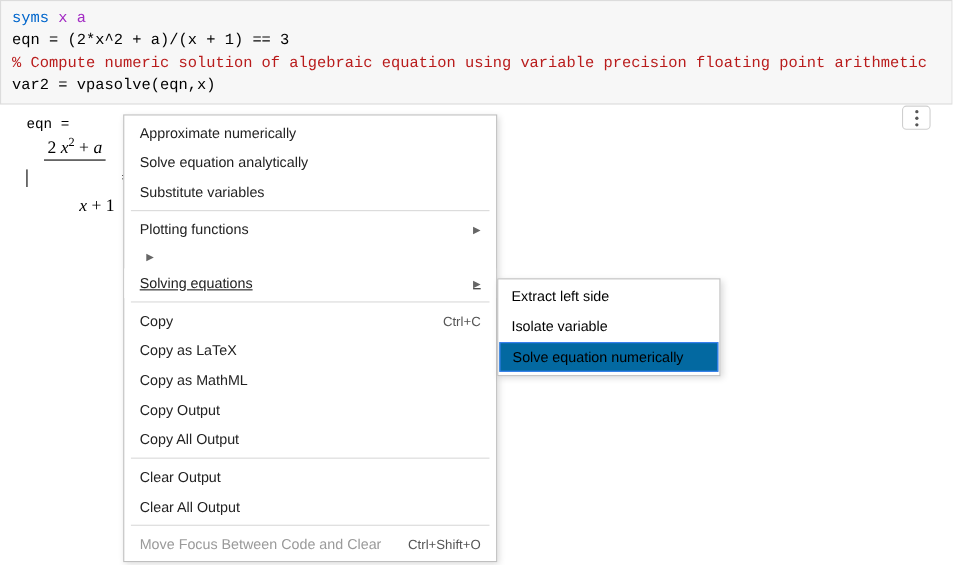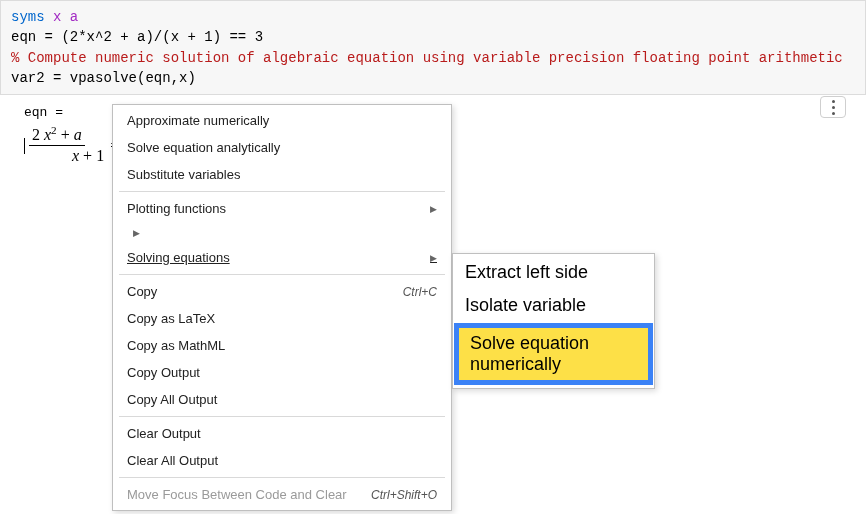--- a/index.html
+++ b/index.html
@@ -39,23 +39,24 @@
       margin-top: 6px;
       margin-left: 0px;
       font-family: "Times New Roman", serif;
       font-size: 16px;
       display: flex;
       align-items: center;
     }
     .frac {
       display: inline-flex;
       flex-direction: column;
-      align-items: flex-start;
+      align-items: center;
       vertical-align: middle;
       margin: 0 3px;
+      gap: 32px;
     }
     .frac .num {
       border-bottom: 1px solid #000;
       padding: 0 3px 1px 3px;
     }
     .frac .den {
       padding: 1px 3px 0 3px;
       margin-left: 40px;
     }
     .more-btn {
@@ -108,40 +109,39 @@
     .arrow-icon {
       font-size: 9px;
       color: #666;
       margin-left: 6px;
     }
     .shortcut {
       color: #555;
       font-size: 12px;
       margin-left: auto;
       padding-left: 10px;
-      font-style: italic;
     }
     .submenu {
       position: absolute;
       top: 253px;
       left: 452px;
       width: 203px;
       background: #fff;
       border: 1px solid #bfbfbf;
       box-shadow: 2px 2px 6px rgba(0,0,0,0.15);
       padding: 2px 0;
-      font-size: 18px;
+      font-size: 13px;
     }
     .sub-item {
       padding: 6px 12px;
       cursor: default;
     }
     .sub-item.selected {
-      border: 5px solid #3b82f6;
-      background: #fde047;
+      border: 1px solid #3b82f6;
+      background: #0369a1;
       margin: 1px 1px;
       padding: 5px 11px;
     }
     sup { font-size: 0.7em; vertical-align: super; line-height: 0; }
     .cursor-bar { border-left: 1px solid #000; height: 16px; display:inline-block; vertical-align:middle; margin-right:1px; }
   </style>
 </head>
 <body>
 
 <div class="code-block"><span class="kw-syms">syms</span> <span class="sym-x">x</span> <span class="sym-a">a</span>

